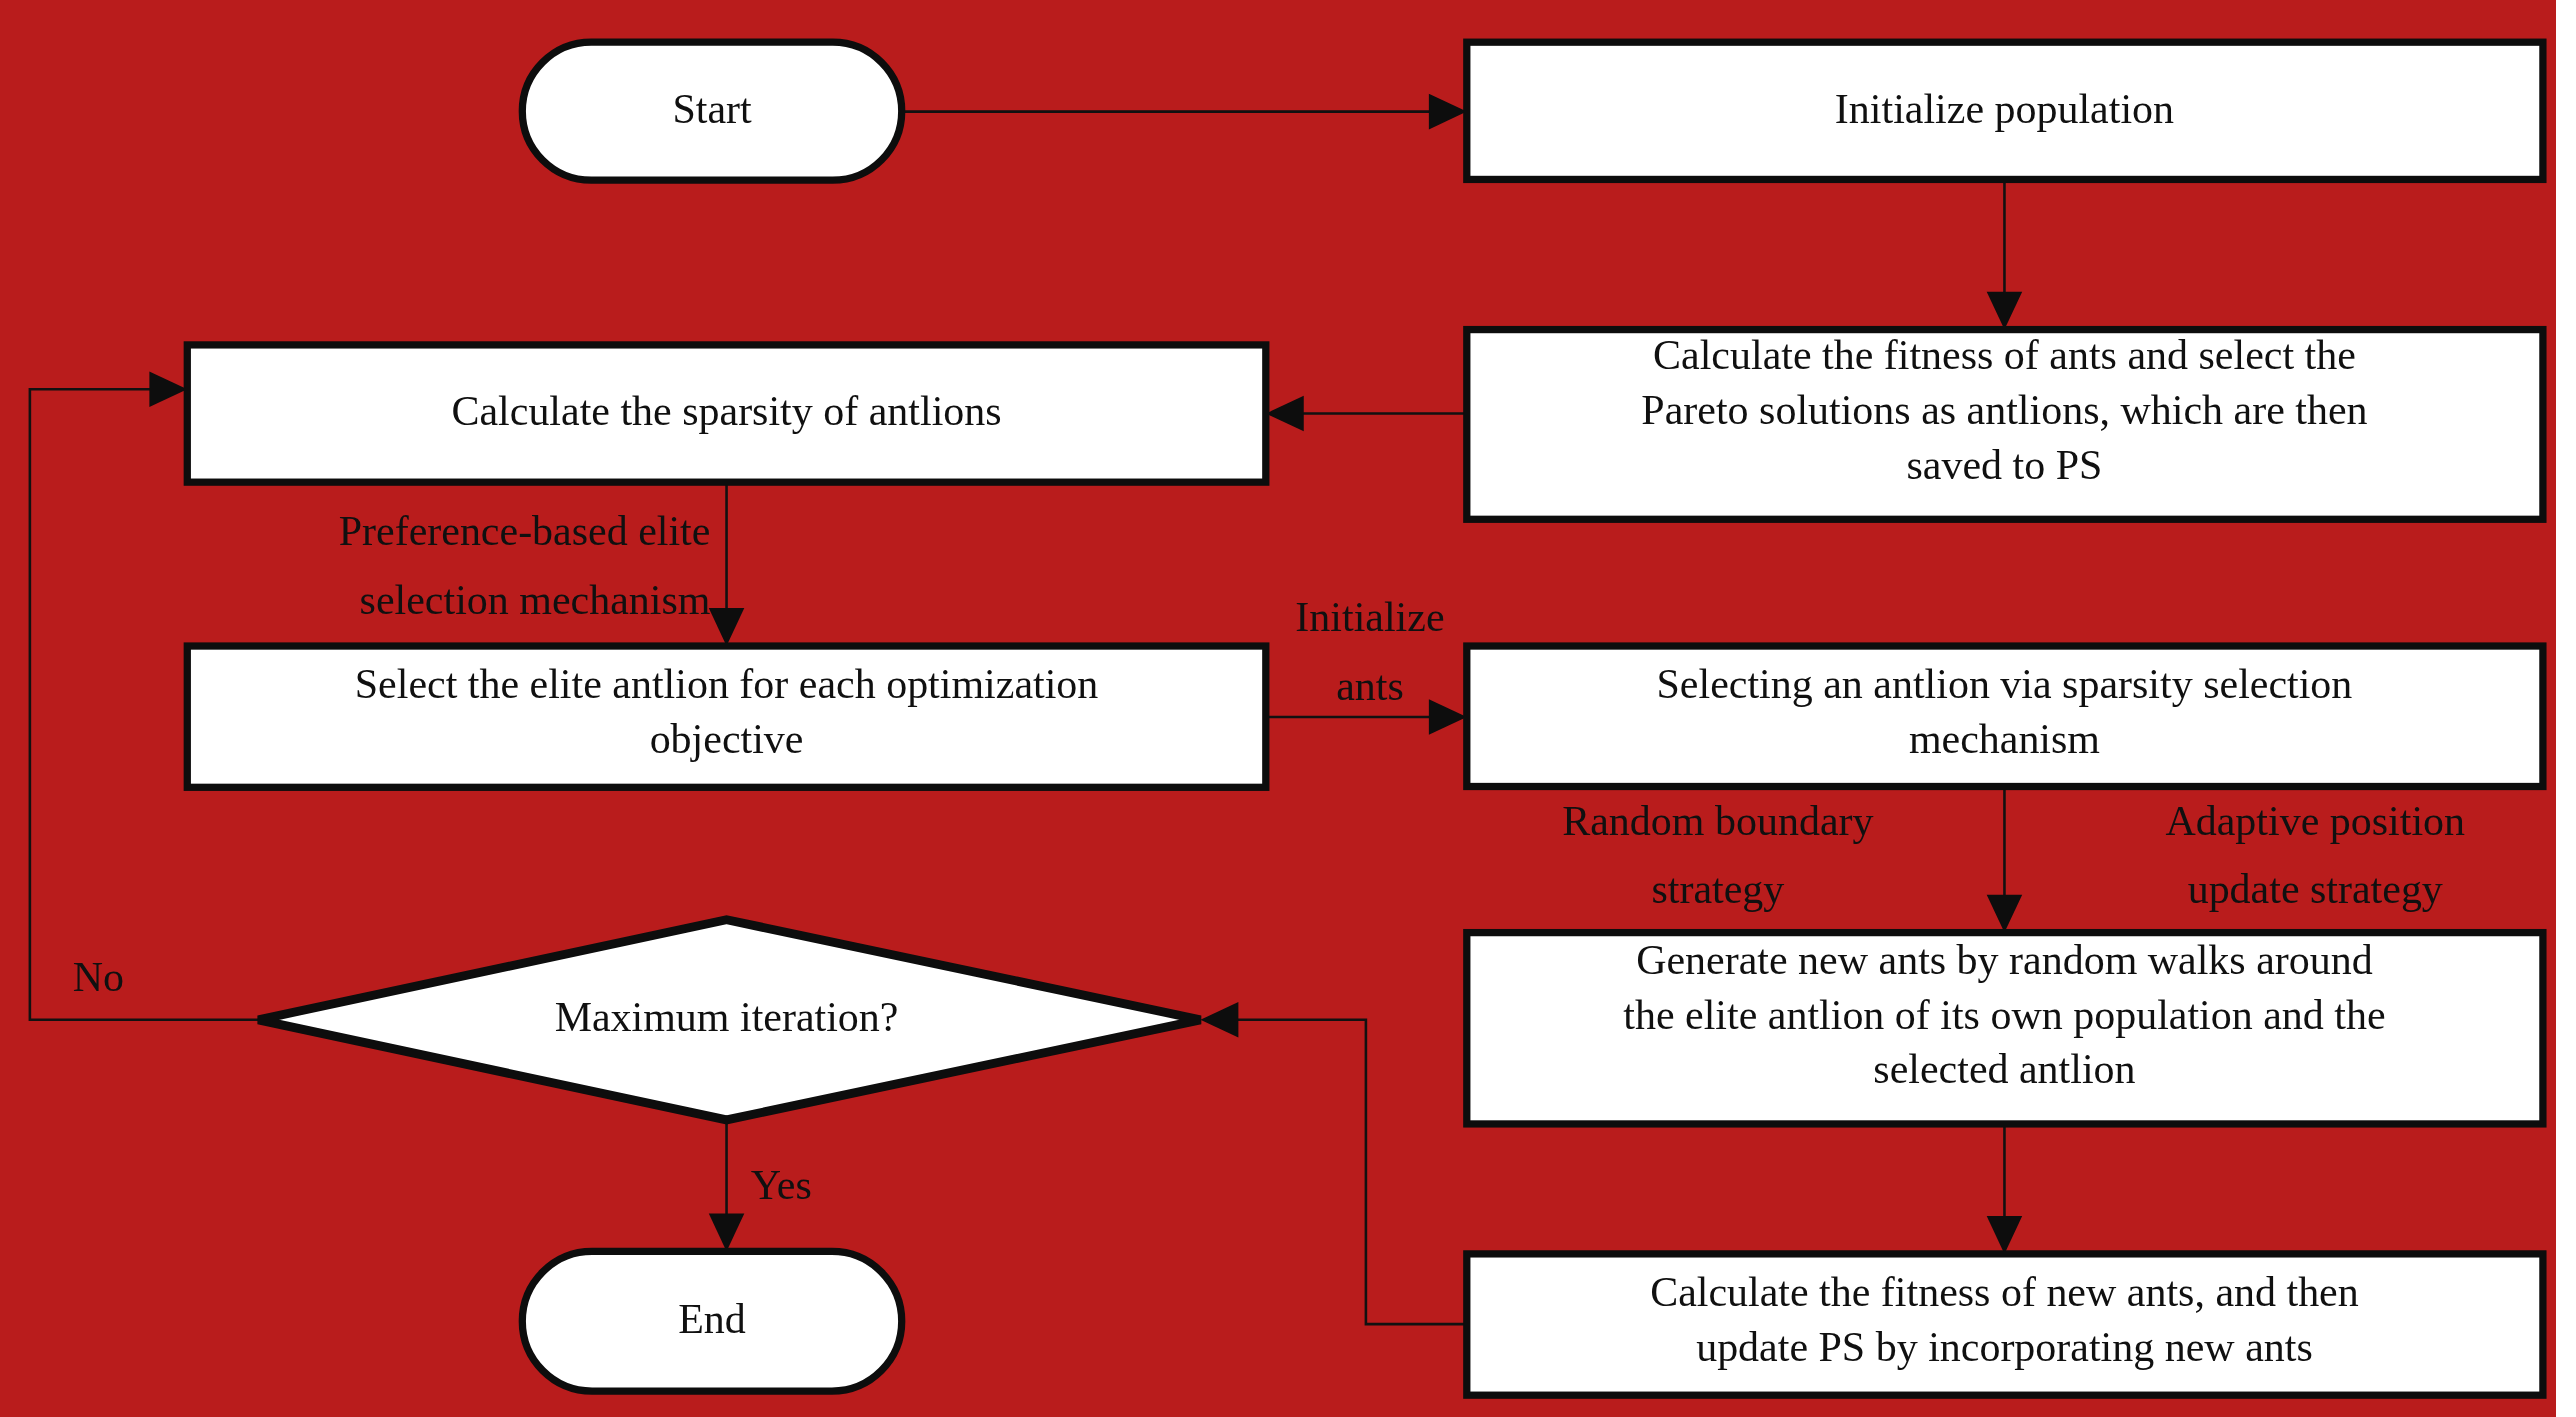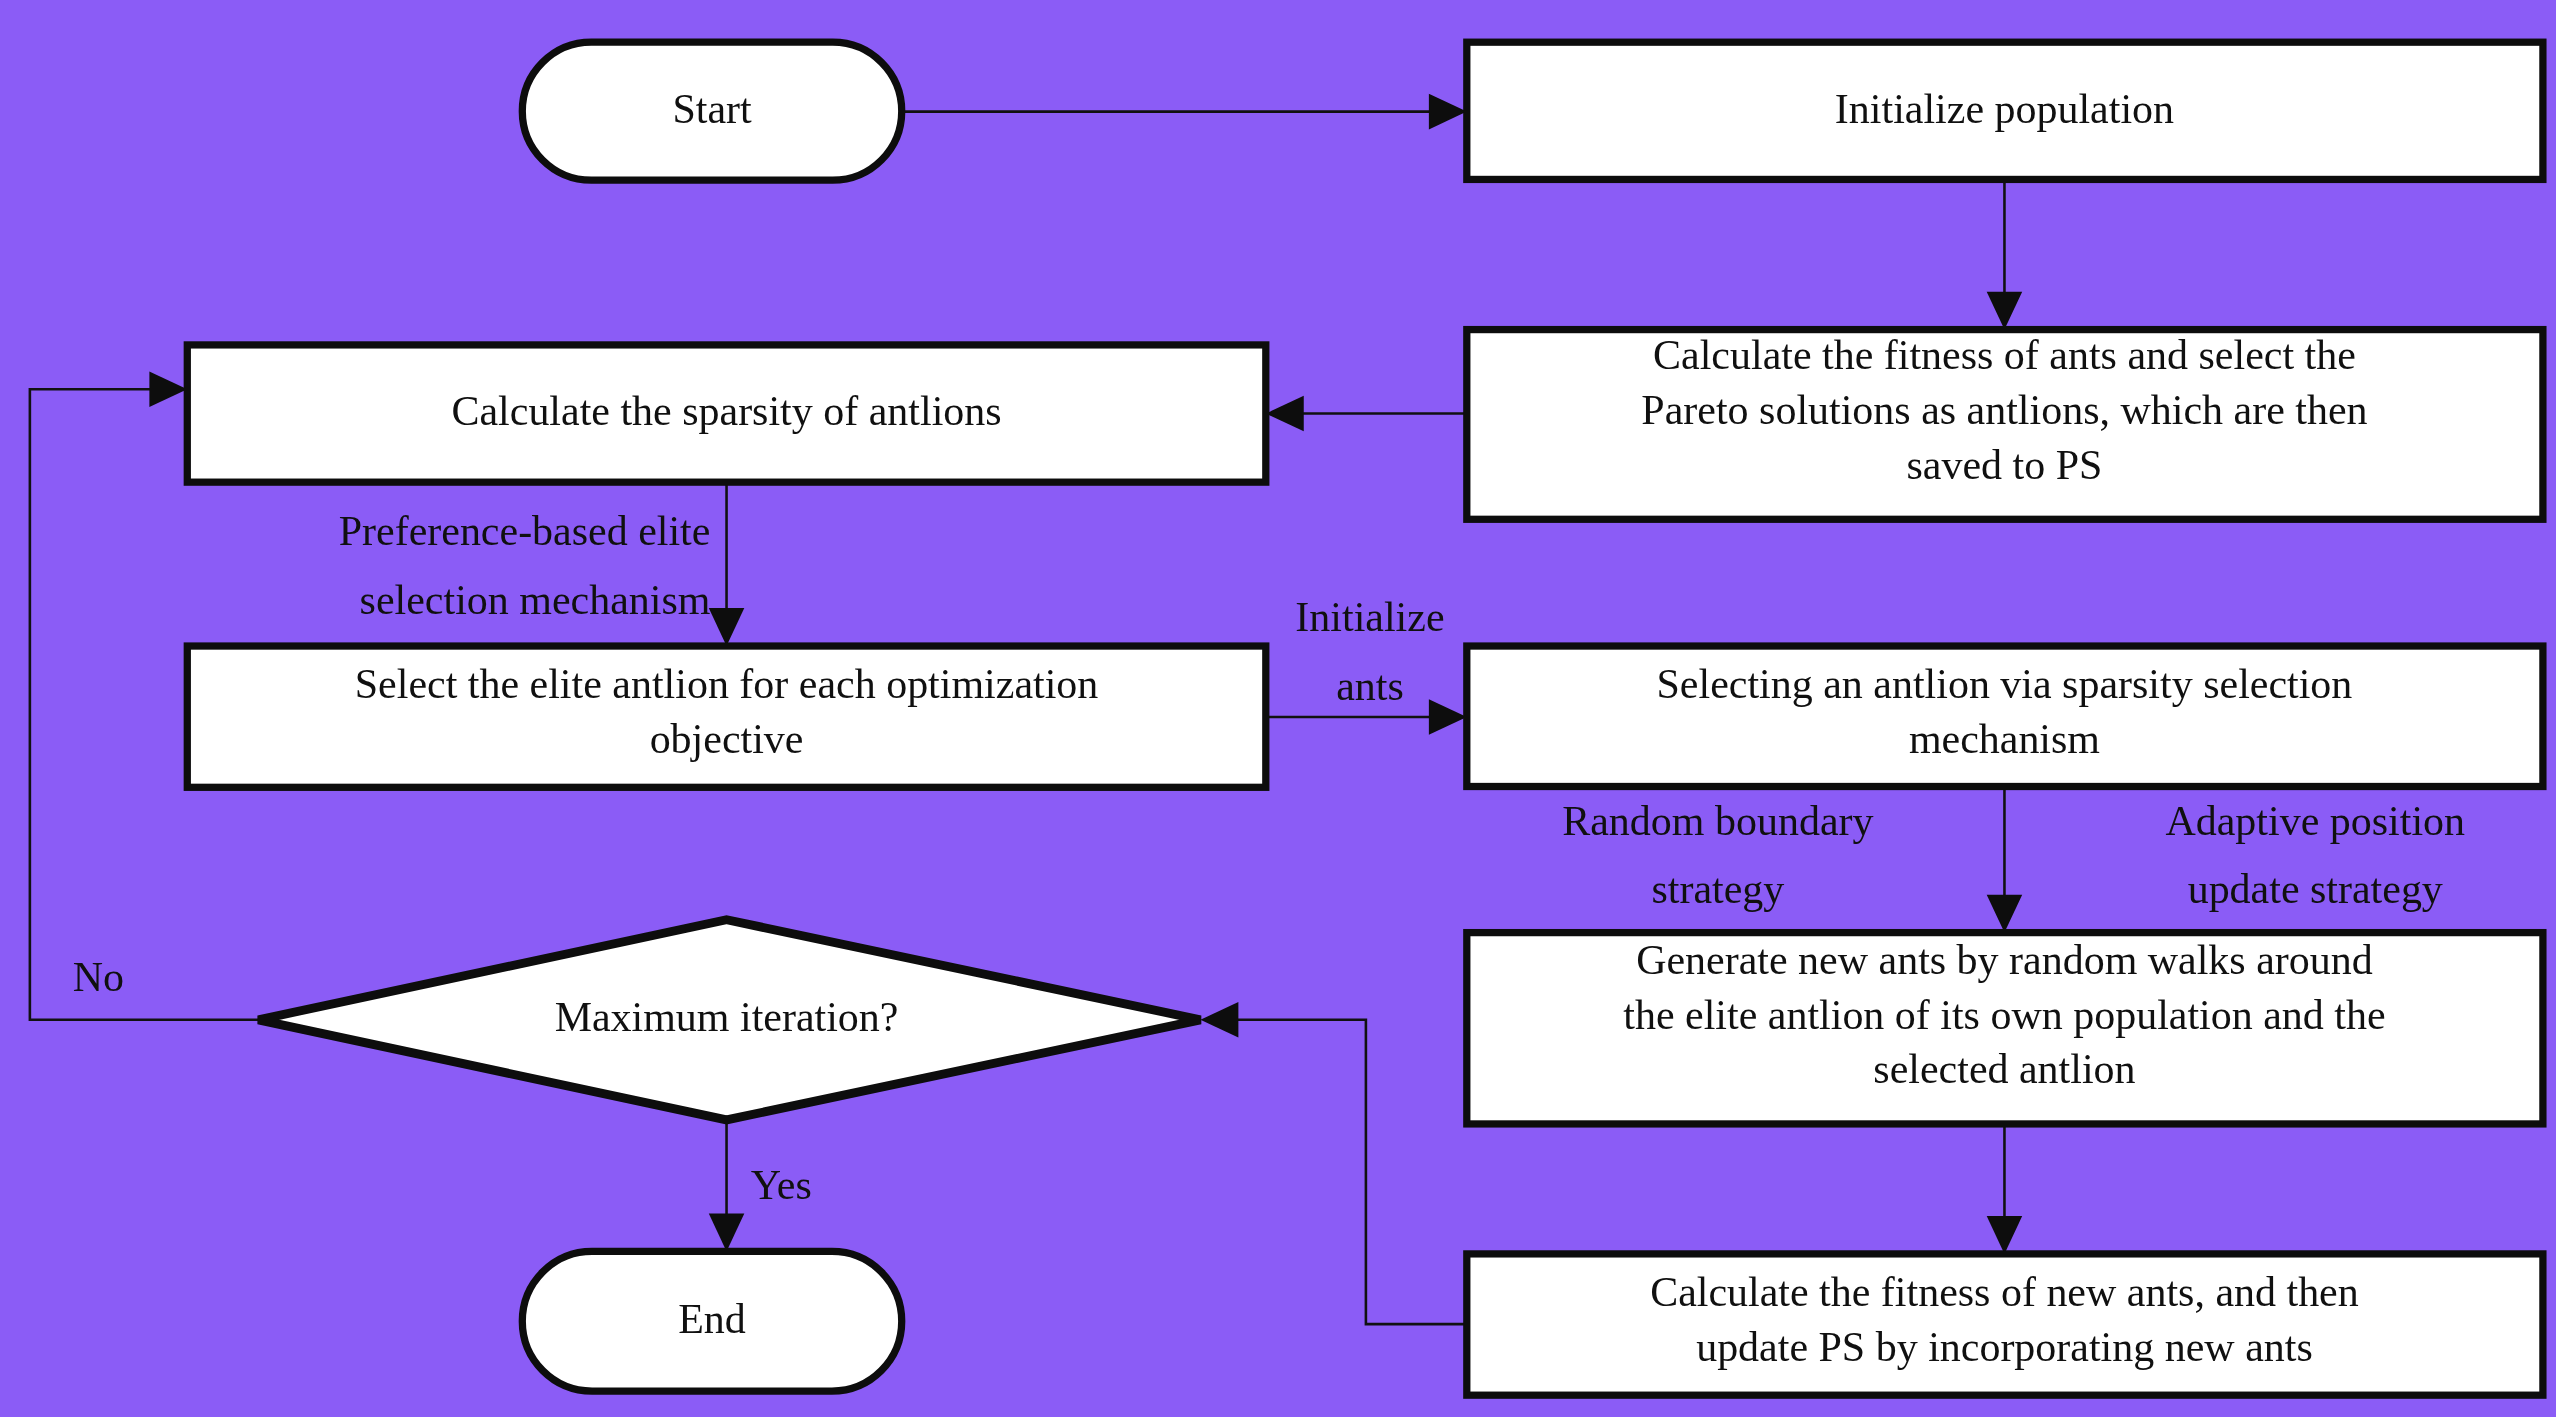--- a/index.html
+++ b/index.html
@@ -5,21 +5,21 @@
 <style>
   html, body {
     margin: 0;
     padding: 0;
     background: #ffffff;
   }
   #stage {
     position: relative;
     width: 2556px;
     height: 1418px;
-    background: #8b5cf6;
+    background: #b91c1c;
     overflow: hidden;
   }
   svg.flow {
     position: absolute;
     left: 0;
     top: 0;
     width: 2576px;
     height: 1418px;
     display: block;
   }

